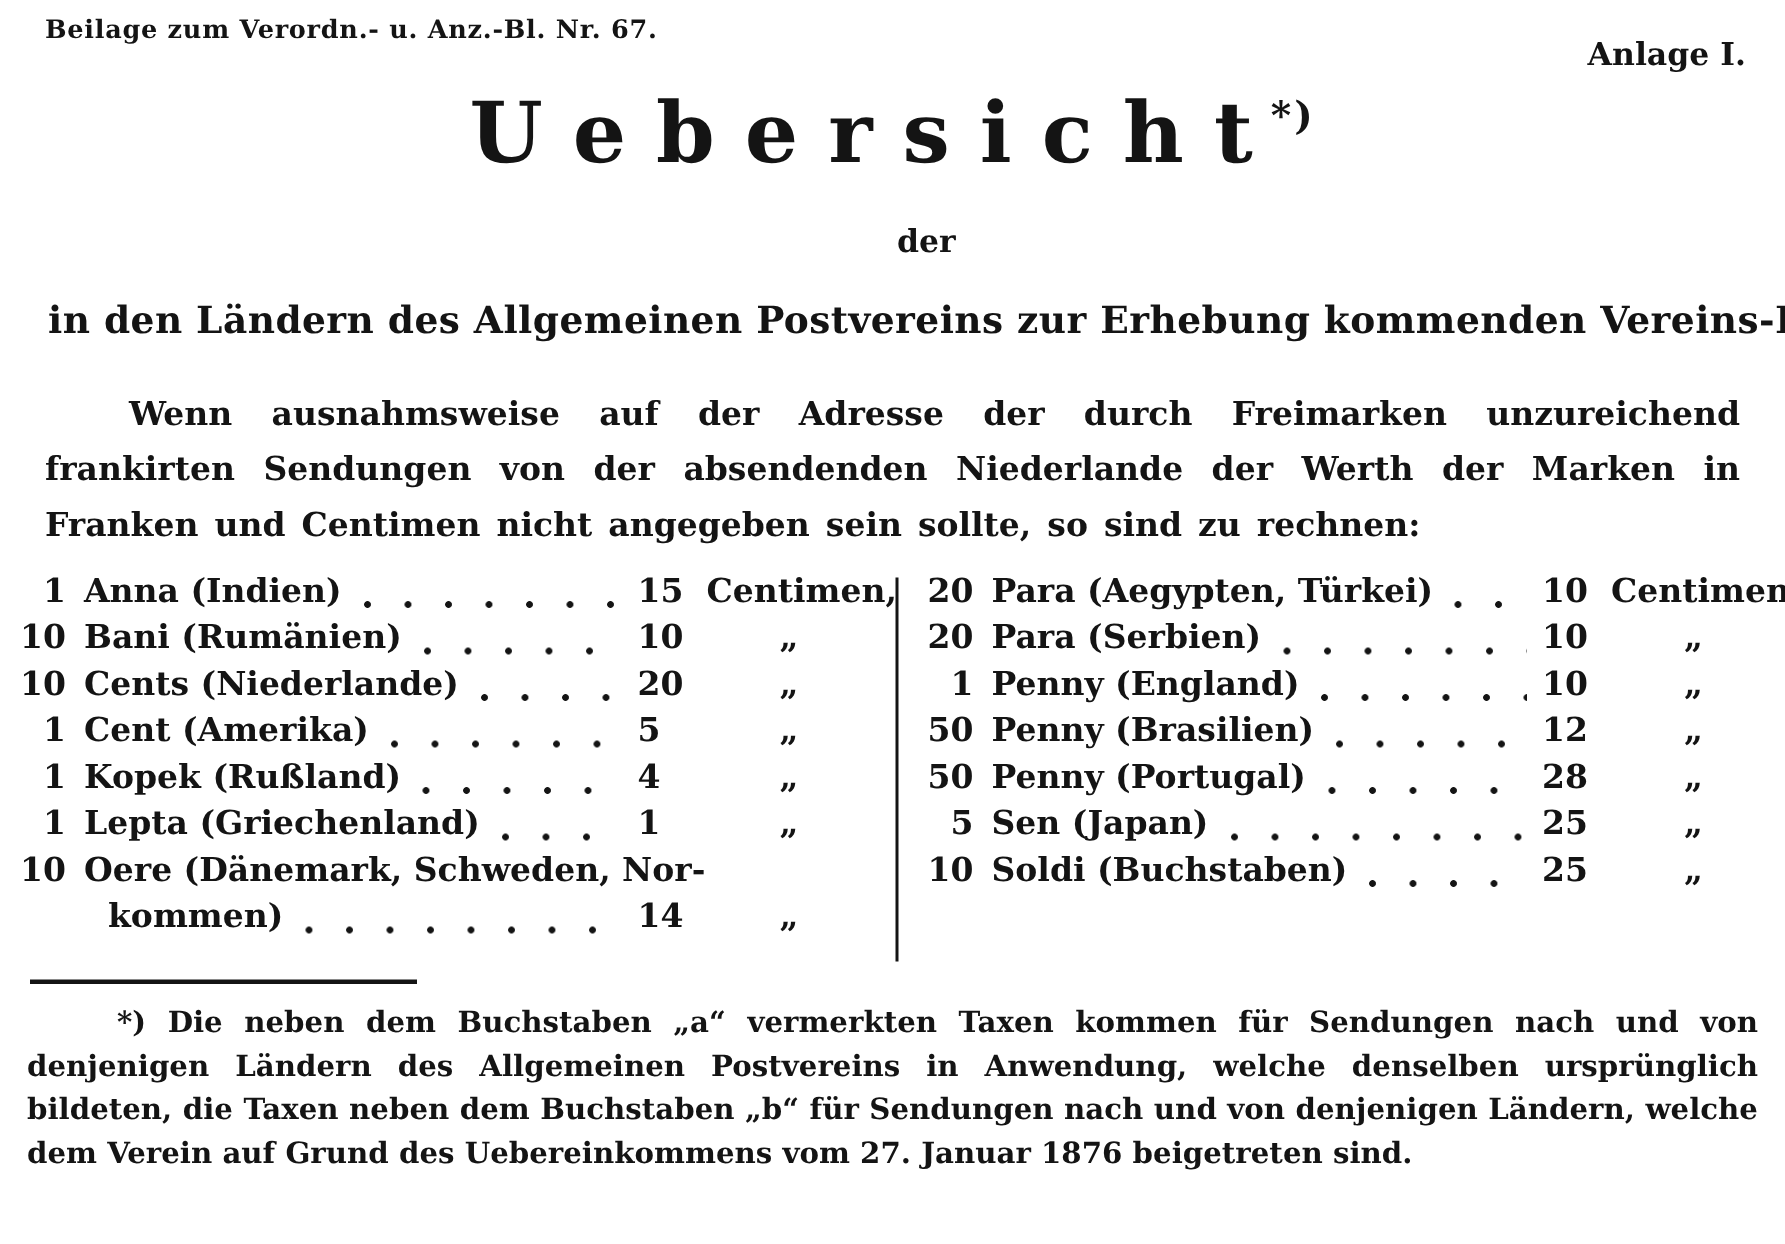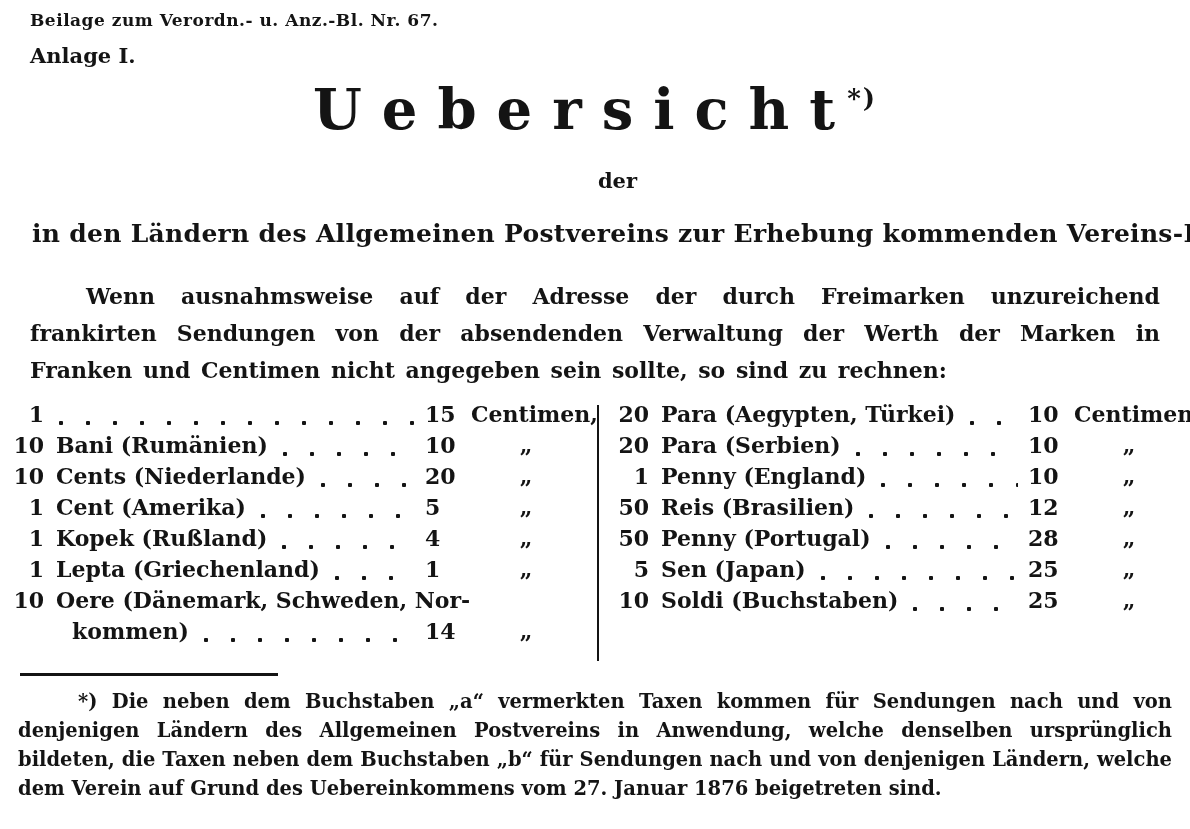--- a/index.html
+++ b/index.html
@@ -6,21 +6,21 @@
   body {
     width: 1190px; height: 829px;
     background: #ffffff;
     color: #141414;
     font-family: "DejaVu Serif", serif;
     overflow: hidden;
   }
   .page { position: relative; width: 1190px; height: 829px; }
 
   
-  .header { display: flex; justify-content: space-between; align-items: flex-start; padding: 10px 26px 0 30px; flex-direction: column; }
+  .header { display: flex; justify-content: space-between; align-items: flex-start; padding: 10px 26px 0 30px; }
   .header-left  { font-size: 17px; font-weight: 700; letter-spacing: 0.5px; }
   .header-right { font-size: 21px; font-weight: 700; margin-top: 13px; }
 
   
   .title-block { text-align: center; margin-top: 8px; }
   .title { font-size: 56px; font-weight: 700; letter-spacing: 20px; }
   .title .marker { font-size: 26px; vertical-align: 22px; letter-spacing: 2px; margin-left: -8px; }
   .connector { text-align: center; font-size: 21px; font-weight: 700; margin-top: 26px; margin-left: 45px; }
 
   
@@ -81,28 +81,29 @@
   </div>
 
   <div class="title-block">
     <span class="title"><span>Uebersicht</span><span class="marker">*)</span></span>
   </div>
 
   <div class="connector">der</div>
 
   <div class="subtitle">in den Ländern des Allgemeinen Postvereins zur Erhebung kommenden Vereins-Portosätze.</div>
 
-  <p class="intro">Wenn ausnahmsweise auf der Adresse der durch Freimarken unzureichend frankirten Sendungen von der absendenden Verwaltung der Werth der Marken in Franken und Centimen nicht angegeben sein sollte, so sind zu rechnen:</p>
+  <p class="intro">Wenn ausnahmsweise auf der Adresse der durch Freimarken unzureichend frankirten Sendungen von der absendenden Niederlande der Werth der Marken in Franken und Centimen nicht angegeben sein sollte, so sind zu rechnen:</p>
 
   <div class="rates">
     <div class="col-divider"></div>
 
     <div class="rates-col left">
       <div class="rate-row">
         <span class="qty">1</span>
+        <span class="unit">Anna (Indien)</span>
         <span class="leader"></span>
         <span class="val">15</span>
         <span class="suffix">Centimen,</span>
       </div>
       <div class="rate-row">
         <span class="qty">10</span>
         <span class="unit">Bani (Rumänien)</span>
         <span class="leader"></span>
         <span class="val">10</span>
         <span class="suffix">„</span>
@@ -166,21 +167,21 @@
       </div>
       <div class="rate-row">
         <span class="qty">1</span>
         <span class="unit">Penny (England)</span>
         <span class="leader"></span>
         <span class="val">10</span>
         <span class="suffix">„</span>
       </div>
       <div class="rate-row">
         <span class="qty">50</span>
-        <span class="unit">Reis (Brasilien)</span>
+        <span class="unit">Penny (Brasilien)</span>
         <span class="leader"></span>
         <span class="val">12</span>
         <span class="suffix">„</span>
       </div>
       <div class="rate-row">
         <span class="qty">50</span>
         <span class="unit">Penny (Portugal)</span>
         <span class="leader"></span>
         <span class="val">28</span>
         <span class="suffix">„</span>

